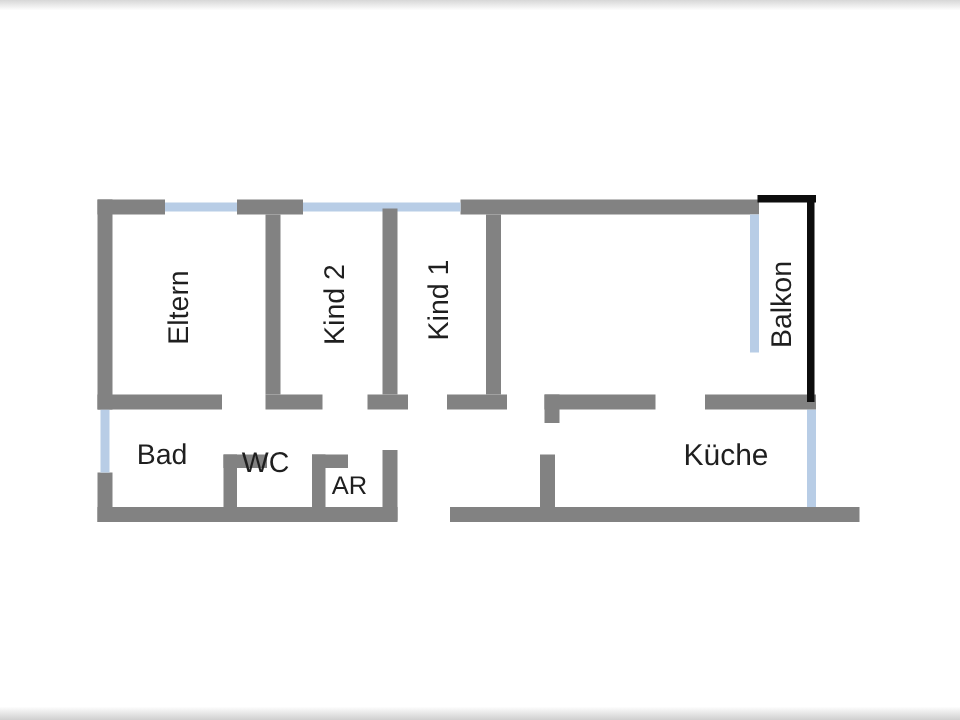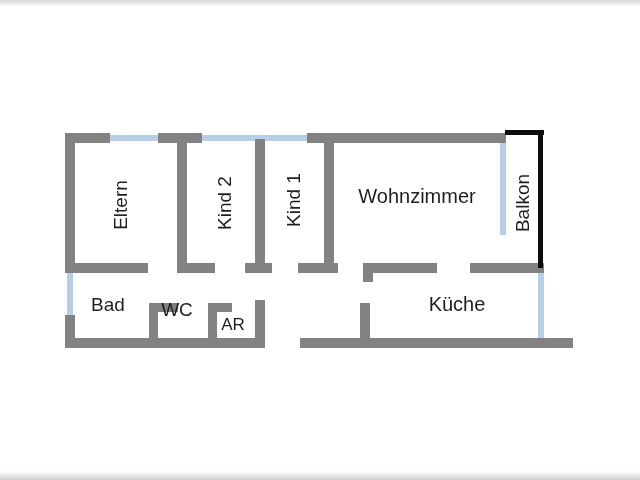--- a/index.html
+++ b/index.html
@@ -70,19 +70,18 @@
   <div class="wall" style="left:208px;top:303px;width:9px;height:44px"></div>
   <div class="wall" style="left:208px;top:303px;width:24px;height:9px"></div>
   <div class="wall" style="left:255px;top:300px;width:10px;height:47px"></div>
 
   <div class="bwall" style="left:505px;top:130px;width:39px;height:5px"></div>
   <div class="bwall" style="left:538px;top:130px;width:5px;height:138px"></div>
 
   <div class="label rot mid" style="left:120px;top:205px">Eltern</div>
   <div class="label rot mid" style="left:224px;top:203px">Kind 2</div>
   <div class="label rot mid" style="left:293px;top:200px">Kind 1</div>
-  <div class="label" style="left:417px;top:196px">Wohnzimmer</div>
   <div class="label rot mid" style="left:522px;top:203px">Balkon</div>
   <div class="label mid" style="left:108px;top:304px">Bad</div>
   <div class="label mid" style="left:177px;top:309px">WC</div>
   <div class="label small" style="left:233px;top:324px">AR</div>
-  <div class="label" style="left:457px;top:304px">Küche</div>
+  <div class="label" style="left:484px;top:304px">Küche</div>
 </div>
 
 </body></html>

